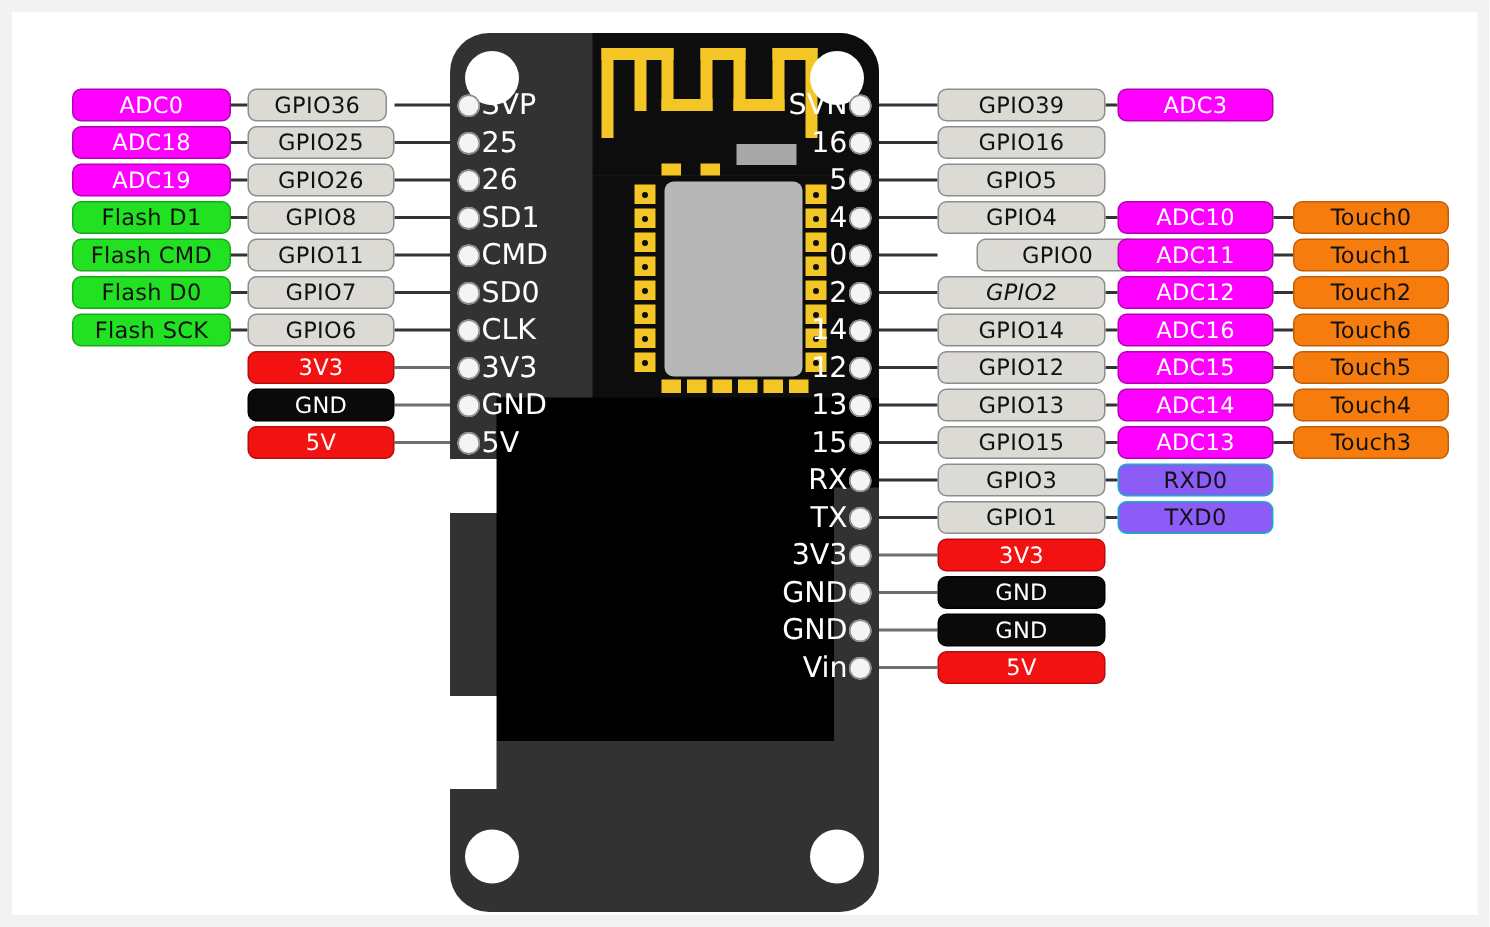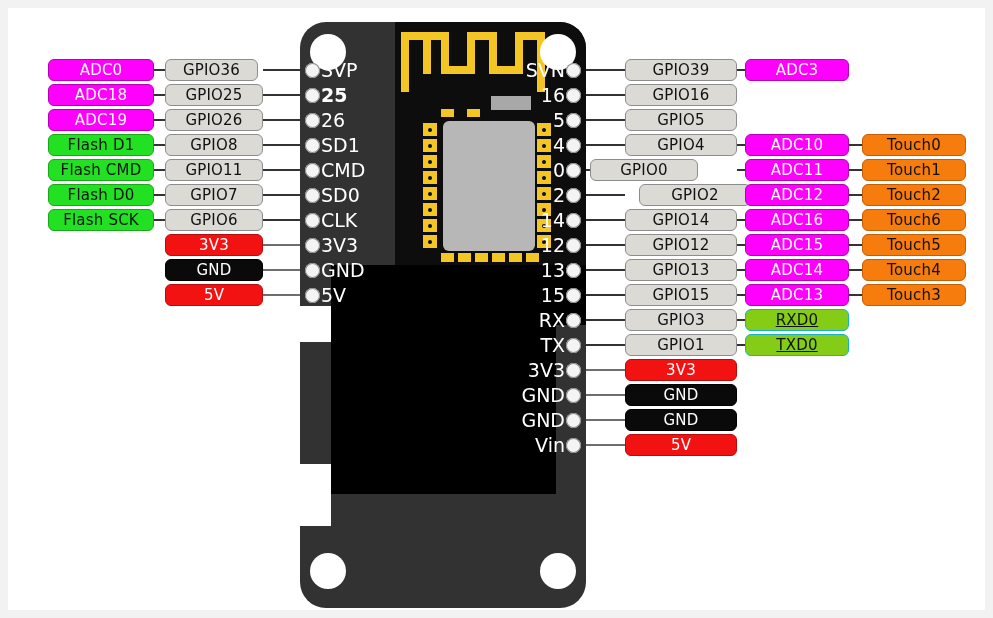--- a/index.html
+++ b/index.html
@@ -65,24 +65,23 @@
     background: #22e122;
     color: #111111;
     border-color: #1aa81a;
   }
   .pbox.touch {
     background: #f57c0d;
     color: #111111;
     border-color: #c25f06;
   }
   .pbox.uart {
-    background: #84cc16;
+    background: #8b5cf6;
     color: #111111;
     border-color: #12b3c2;
-    text-decoration: underline;
   }
   .pbox.pwr3v3, .pbox.pwr5v {
     background: #f21212;
     color: #ffffff;
     border-color: #b50d0d;
   }
   .pbox.gnd {
     background: #0a0a0a;
     color: #ffffff;
     border-color: #000000;
@@ -265,24 +264,24 @@
       <div class="pbox pwr3v3" style="left: 165px; top: 234px; width: 98px;">3V3</div>
       <div class="pbox gnd" style="left: 165px; top: 259px; width: 98px;">GND</div>
       <div class="pbox pwr5v" style="left: 165px; top: 284px; width: 98px;">5V</div>
       <div class="pbox gpio" style="left: 625px; top: 59px; width: 112px;">GPIO39</div>
       <div class="pbox adc" style="left: 745px; top: 59px; width: 104px; text-align: right;">ADC3</div>
       <div class="pbox gpio" style="left: 625px; top: 84px; width: 112px;">GPIO16</div>
       <div class="pbox gpio" style="left: 625px; top: 109px; width: 112px;">GPIO5</div>
       <div class="pbox gpio" style="left: 625px; top: 134px; width: 112px;">GPIO4</div>
       <div class="pbox adc" style="left: 745px; top: 134px; width: 104px;">ADC10</div>
       <div class="pbox touch" style="left: 862px; top: 134px; width: 104px;">Touch0</div>
-      <div class="pbox gpio" style="left: 590px; top: 159px; width: 108px;">GPIO0</div>
+      <div class="pbox gpio" style="left: 651px; top: 159px; width: 108px;">GPIO0</div>
       <div class="pbox adc" style="left: 745px; top: 159px; width: 104px;">ADC11</div>
       <div class="pbox touch" style="left: 862px; top: 159px; width: 104px;">Touch1</div>
-      <div class="pbox gpio" style="left: 639px; top: 184px; width: 112px;">GPIO2</div>
+      <div class="pbox gpio" style="left: 625px; top: 184px; width: 112px; font-style: italic;">GPIO2</div>
       <div class="pbox adc" style="left: 745px; top: 184px; width: 104px;">ADC12</div>
       <div class="pbox touch" style="left: 862px; top: 184px; width: 104px;">Touch2</div>
       <div class="pbox gpio" style="left: 625px; top: 209px; width: 112px;">GPIO14</div>
       <div class="pbox adc" style="left: 745px; top: 209px; width: 104px;">ADC16</div>
       <div class="pbox touch" style="left: 862px; top: 209px; width: 104px;">Touch6</div>
       <div class="pbox gpio" style="left: 625px; top: 234px; width: 112px;">GPIO12</div>
       <div class="pbox adc" style="left: 745px; top: 234px; width: 104px;">ADC15</div>
       <div class="pbox touch" style="left: 862px; top: 234px; width: 104px;">Touch5</div>
       <div class="pbox gpio" style="left: 625px; top: 259px; width: 112px;">GPIO13</div>
       <div class="pbox adc" style="left: 745px; top: 259px; width: 104px;">ADC14</div>
@@ -356,21 +355,21 @@
 
     <div class="mount-hole" style="left:10px;  top:12px;  width:36px; height:36px;"></div>
     <div class="mount-hole" style="left:240px; top:12px;  width:36px; height:36px;"></div>
     <div class="mount-hole" style="left:10px;  top:531px; width:36px; height:36px;"></div>
     <div class="mount-hole" style="left:240px; top:531px; width:36px; height:36px;"></div>
 
     <div id="pin-layer">
         <div class="pin" style="left: 5px; top: 40.5px;"></div>
         <div class="pinlbl left" style="top: 39px; left: 21px;">SVP</div>
         <div class="pin" style="left: 5px; top: 65.5px;"></div>
-        <div class="pinlbl left" style="top: 64px; left: 21px; font-weight: bold;">25</div>
+        <div class="pinlbl left" style="top: 64px; left: 21px;">25</div>
         <div class="pin" style="left: 5px; top: 90.5px;"></div>
         <div class="pinlbl left" style="top: 89px; left: 21px;">26</div>
         <div class="pin" style="left: 5px; top: 115.5px;"></div>
         <div class="pinlbl left" style="top: 114px; left: 21px;">SD1</div>
         <div class="pin" style="left: 5px; top: 140.5px;"></div>
         <div class="pinlbl left" style="top: 139px; left: 21px;">CMD</div>
         <div class="pin" style="left: 5px; top: 165.5px;"></div>
         <div class="pinlbl left" style="top: 164px; left: 21px;">SD0</div>
         <div class="pin" style="left: 5px; top: 190.5px;"></div>
         <div class="pinlbl left" style="top: 189px; left: 21px;">CLK</div>

